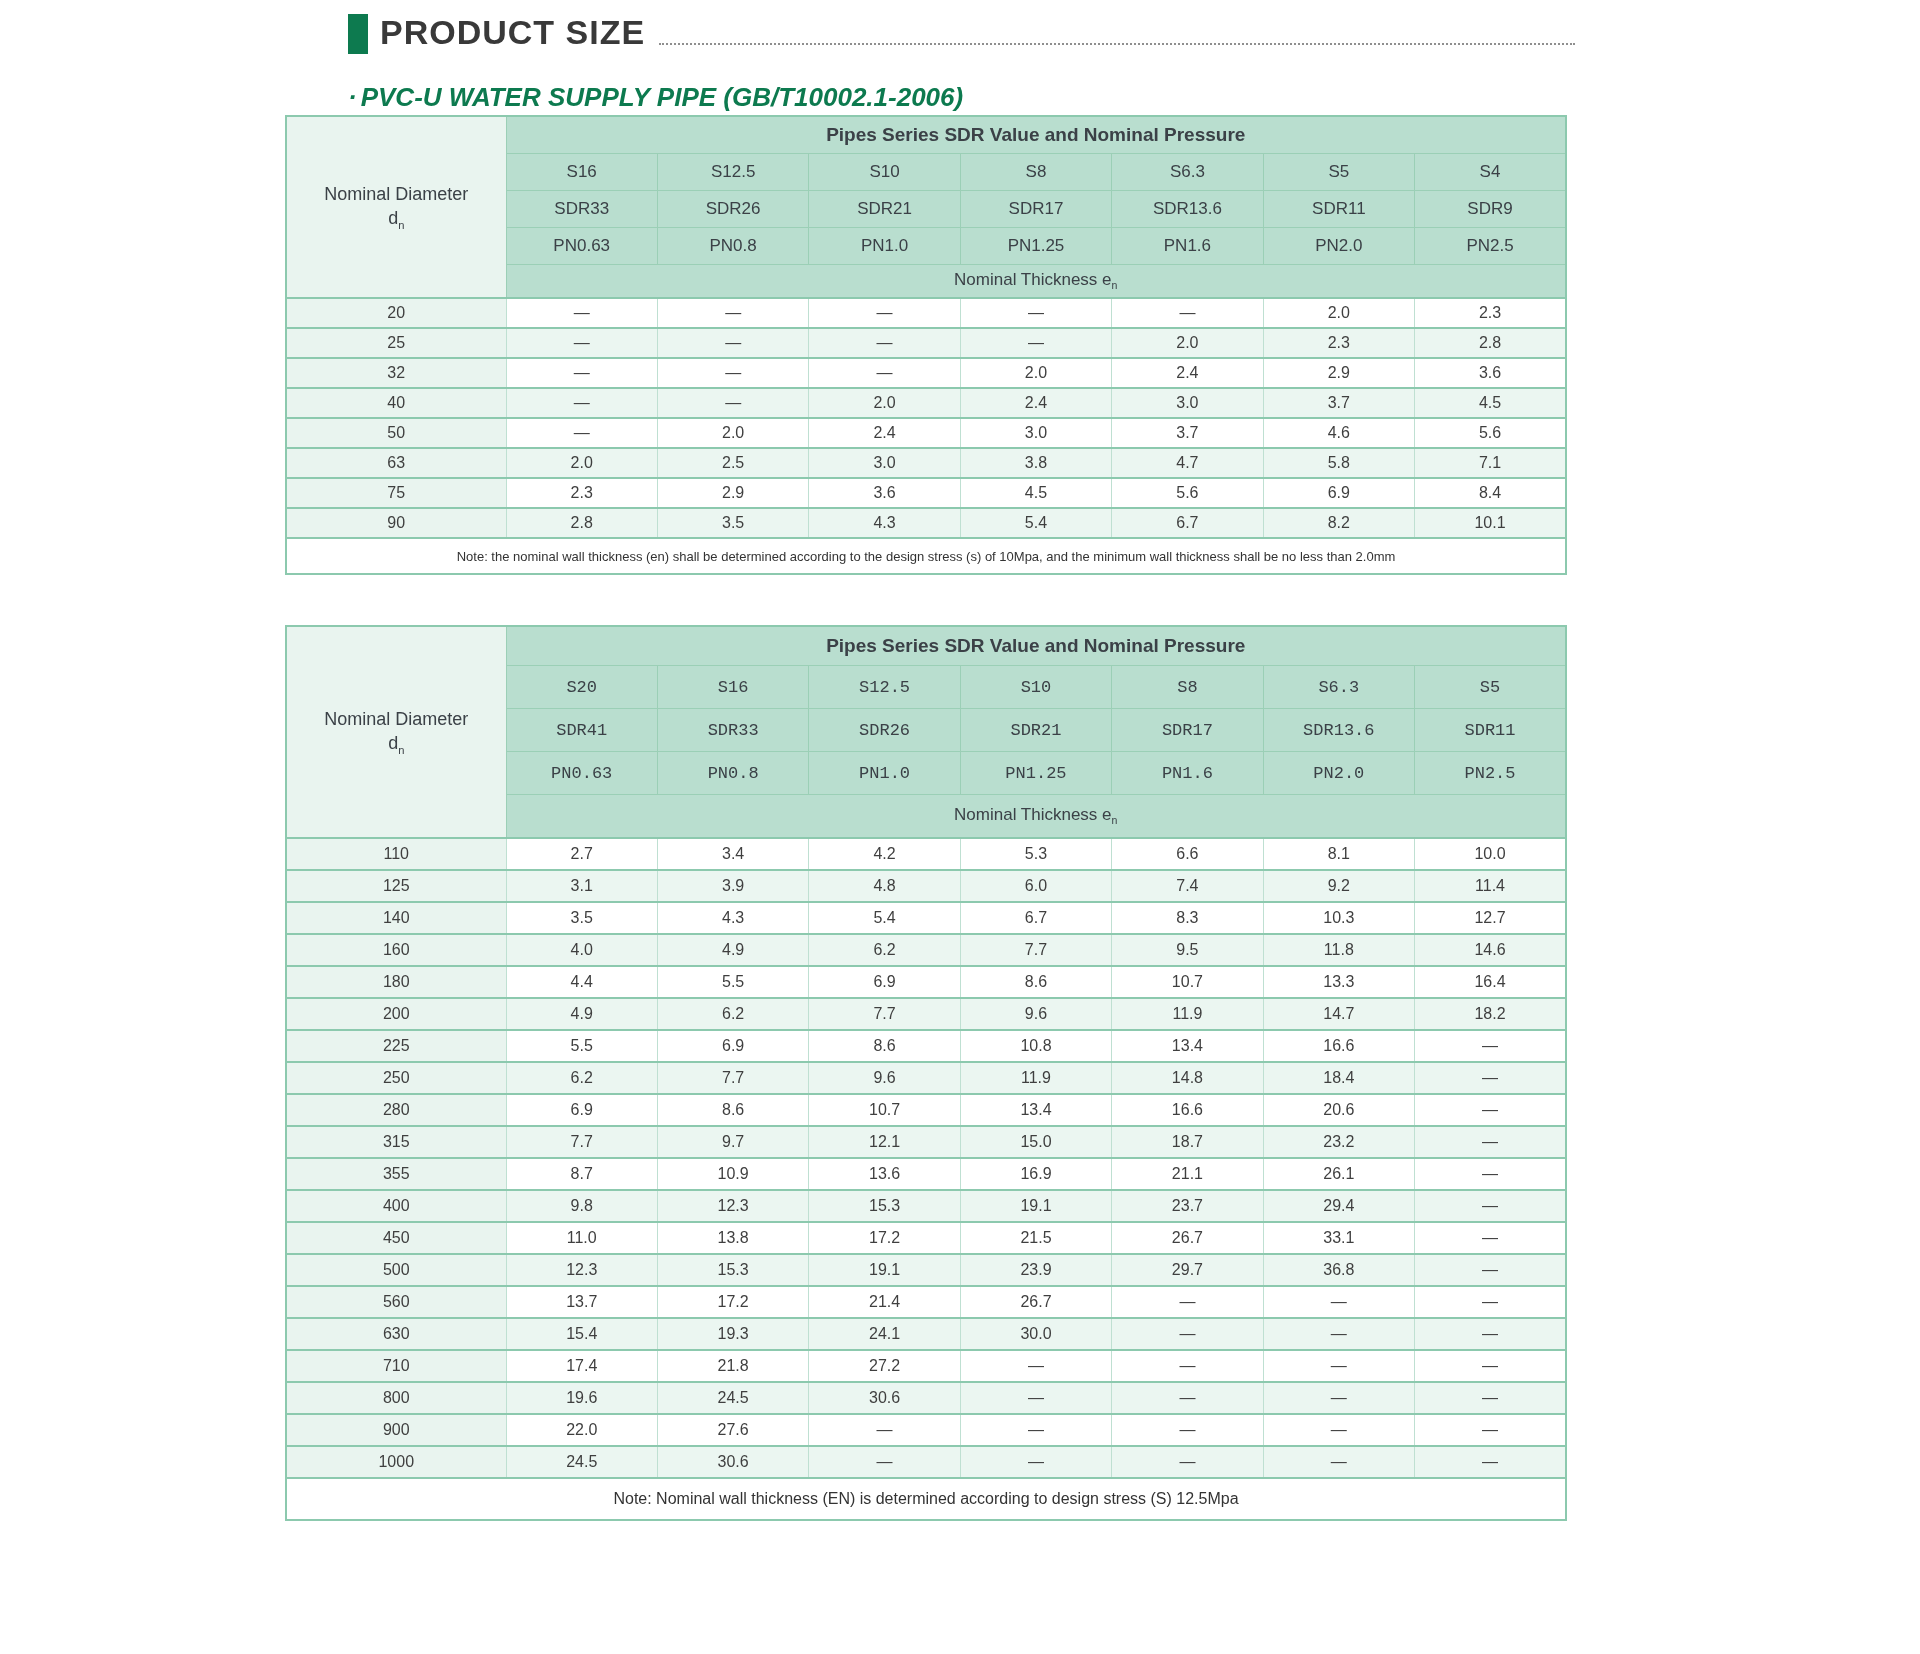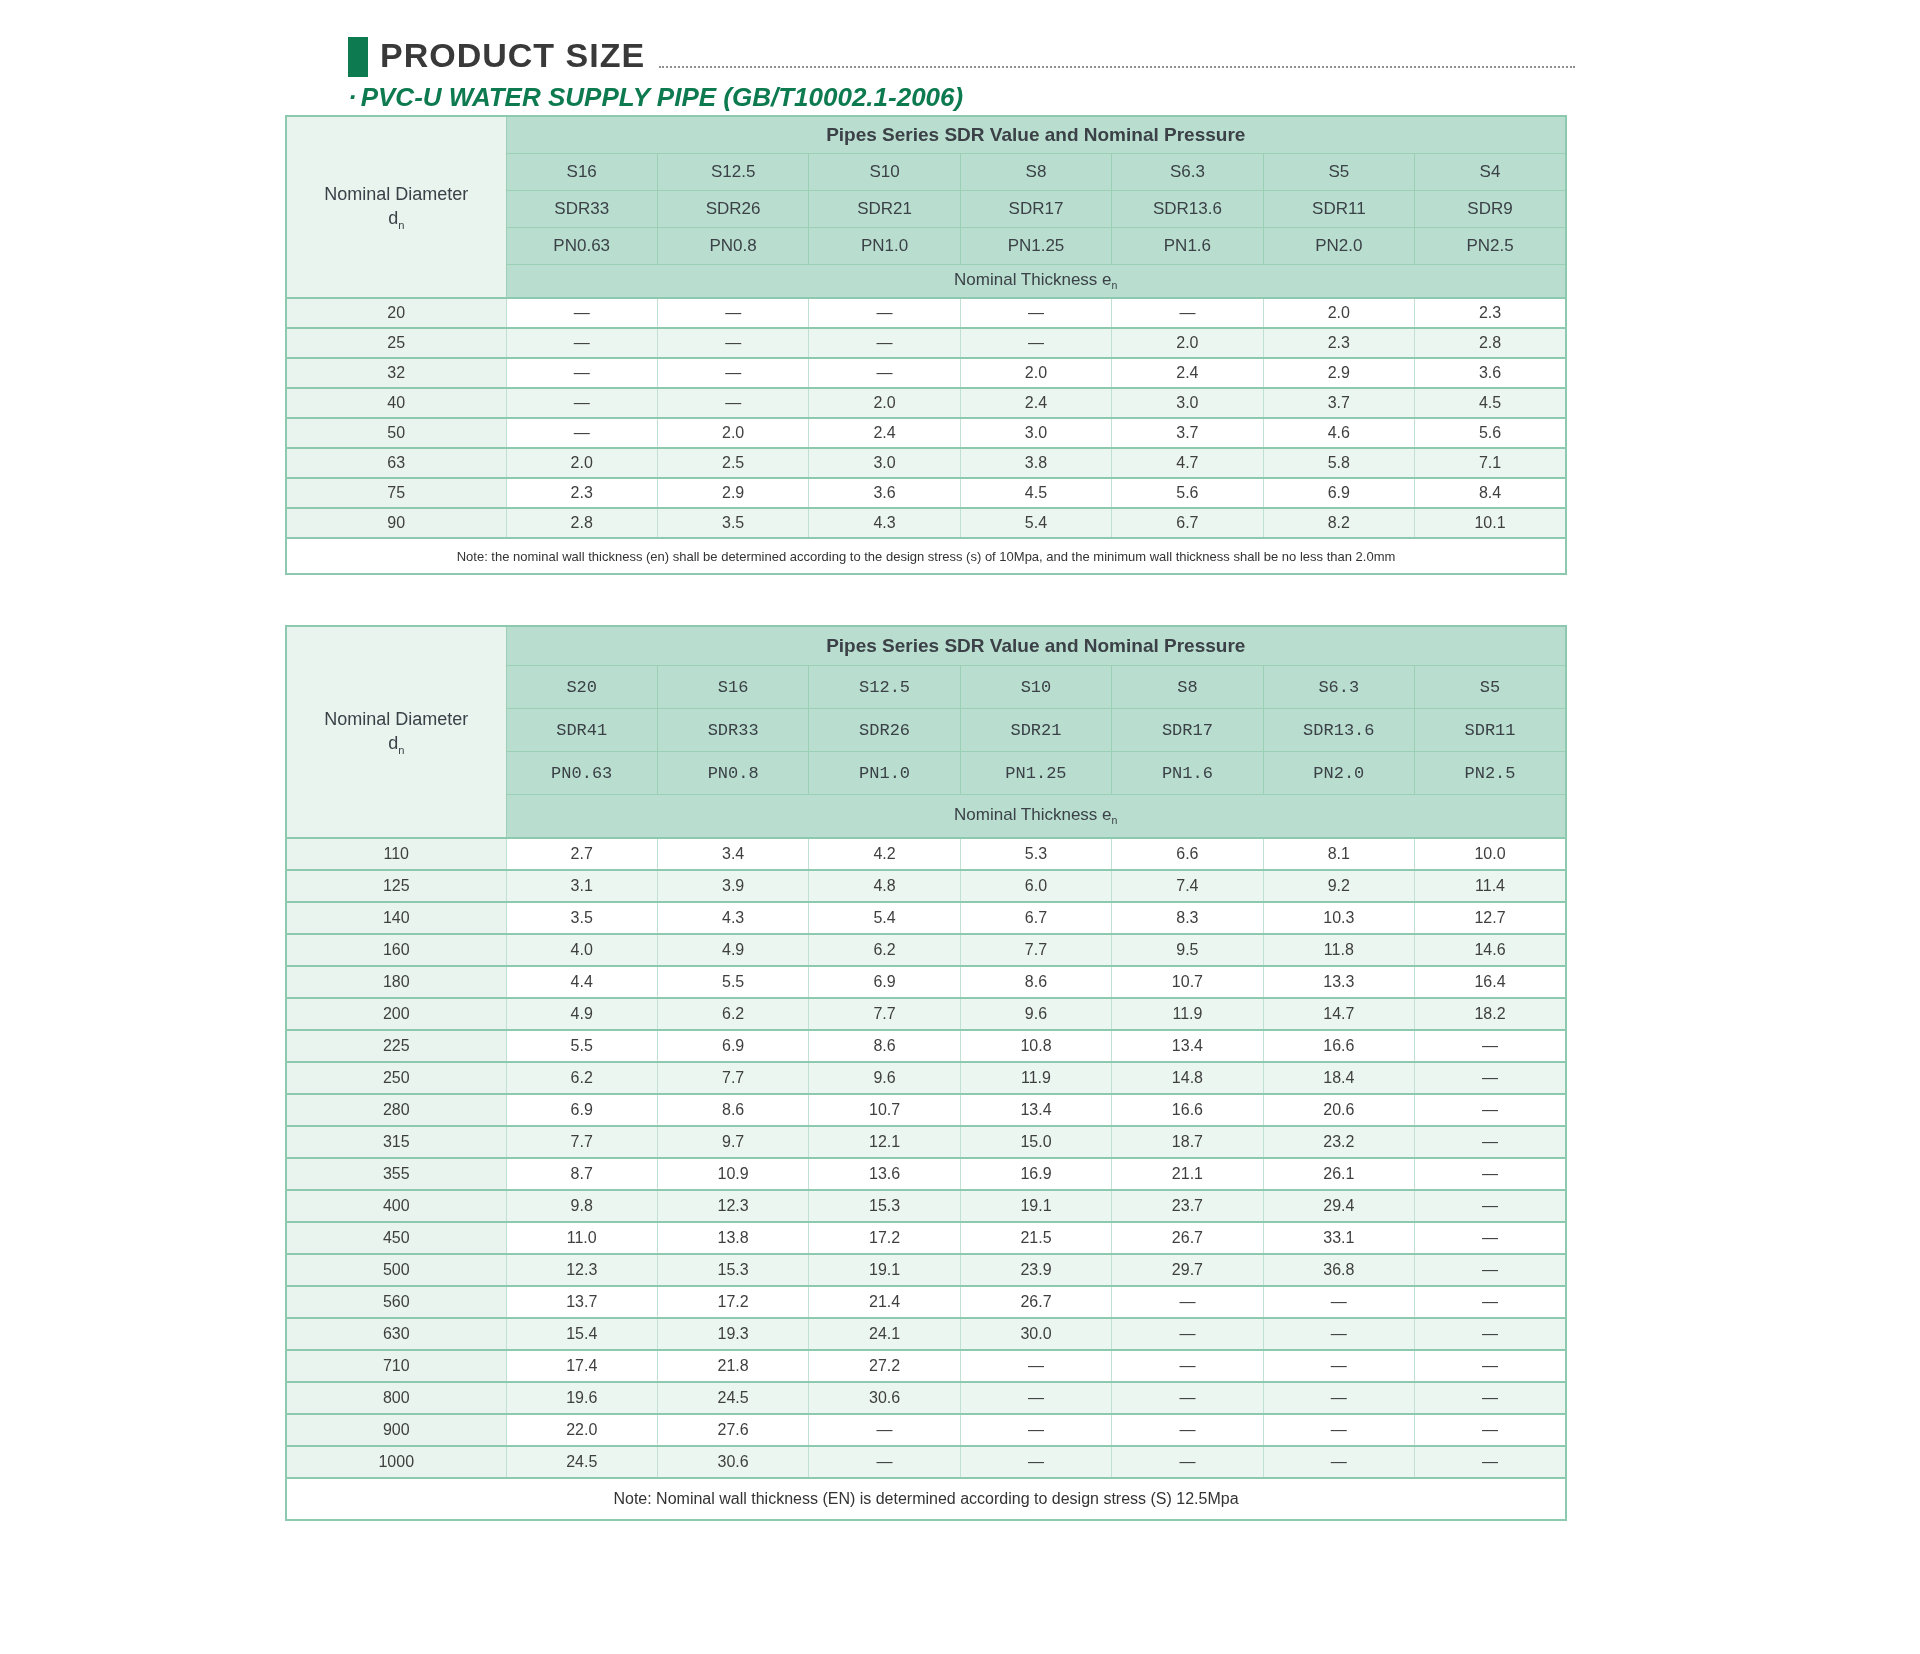--- a/index.html
+++ b/index.html
@@ -1,20 +1,20 @@
 <!DOCTYPE html>
 <html><head>
 <meta charset="utf-8">
 <style>
   html,body{margin:0;padding:0;background:#ffffff;}
   body{font-family:"Liberation Sans", sans-serif; color:#3c4247;}
   #page{position:relative;width:1920px;height:1654px;background:#fff;overflow:hidden;}
 
   
-  .sec-header{position:absolute;left:348px;top:10px;width:1227px;display:flex;align-items:flex-end;margin-top:23px;}
+  .sec-header{position:absolute;left:348px;top:10px;width:1227px;display:flex;align-items:flex-end;}
   .sec-bar{width:20px;height:40px;background:#0d7a4f;margin-right:12px;flex:0 0 auto;}
   .sec-title{font-size:34px;font-weight:700;color:#393939;letter-spacing:1px;line-height:44px;white-space:nowrap;}
   .sec-dots{flex:1 1 auto;border-bottom:2px dotted #8f8f8f;margin:0 0 9px 14px;height:0;}
 
   .sub-title{position:absolute;left:348px;top:82px;font-size:26px;font-weight:700;color:#0d7a4f;white-space:nowrap;font-style:italic;}
   .sub-title .bullet{font-size:26px;margin-right:4px;}
 
   .exec-std{position:absolute;left:287px;top:584px;font-size:22px;font-weight:400;color:#a21caf;margin-top:38px;}
 
   

